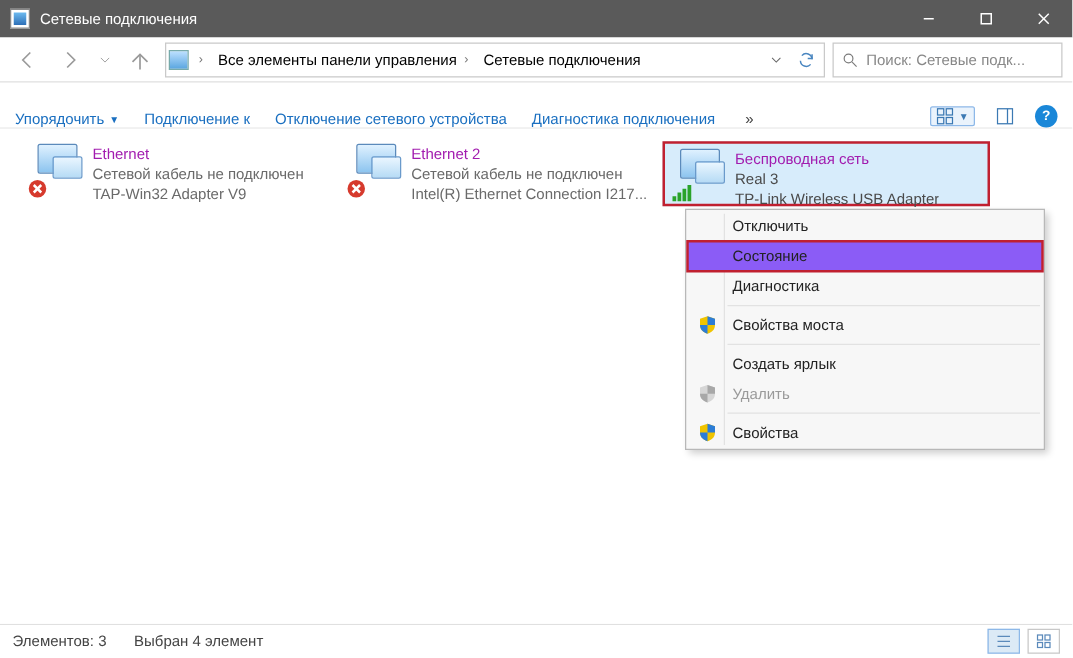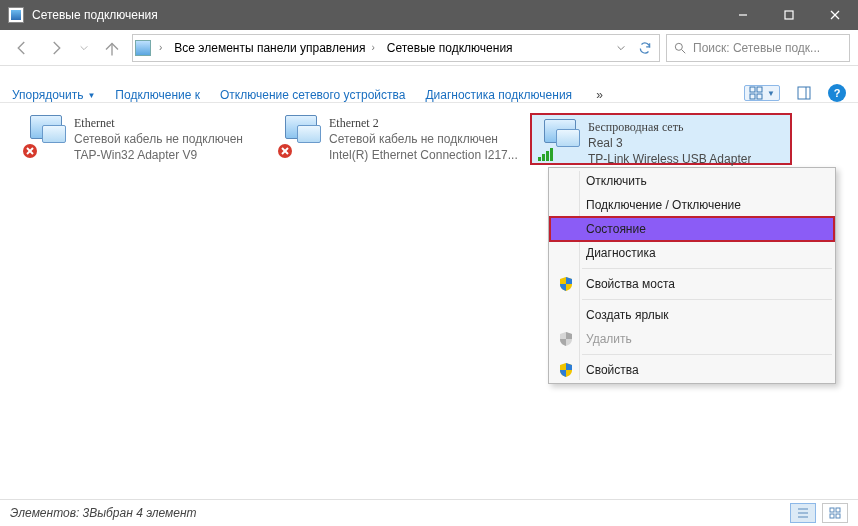--- a/index.html
+++ b/index.html
@@ -49,36 +49,36 @@
   .mon2{width:22px;height:16px;background:linear-gradient(#eaf6ff,#b6dbf5);border:1px solid #6a9acb;border-radius:2px;position:absolute;top:10px;left:18px;}
   .xmark{position:absolute;left:-2px;bottom:-2px;width:16px;height:16px;}
   .xmark svg{width:16px;height:16px;}
   .signal{position:absolute;left:0;bottom:0;width:18px;height:14px;display:flex;align-items:flex-end;gap:1px;}
   .signal span{display:inline-block;width:3px;background:#2aa32a;}
   .signal span:nth-child(1){height:4px;}
   .signal span:nth-child(2){height:7px;}
   .signal span:nth-child(3){height:10px;}
   .signal span:nth-child(4){height:13px;}
   .adapter .lines{display:flex;flex-direction:column;line-height:1.35;overflow:hidden;}
-  .adapter .l1{color:#404040;font-family:Liberation Serif, serif;}
+  .adapter .l1{color:#a21caf;}
   .adapter .l2,.adapter .l3{color:#6a6a6a;white-space:nowrap;overflow:hidden;text-overflow:ellipsis;}
   .adapter.a3 .l2{color:#4a4a4a;}
   .adapter.a3 .l3{color:#4a4a4a;}
   
   .ctx{position:absolute;left:548px;top:64px;width:284px;background:#f7f7f7;border:1px solid #b8b8b8;box-shadow:3px 3px 6px rgba(0,0,0,.2);padding:1px;}
   .ctx .col-line{position:absolute;left:30px;top:3px;bottom:3px;width:1px;background:#e2e2e2;}
   .mi{height:24px;display:flex;align-items:center;padding-left:36px;position:relative;color:#222;}
   .mi.disabled{color:#9a9a9a;}
   .mi.hl{outline:2px solid #c02030;outline-offset:-1px;background:#8b5cf6;}
   .mi .shield{position:absolute;left:8px;top:4px;width:16px;height:16px;}
   .sep{height:1px;background:#e2e2e2;margin:3px 2px 3px 32px;}
   .shield-svg{width:16px;height:16px;}
   
   .status{height:26px;border-top:1px solid #e0e0e0;display:flex;align-items:center;padding:0 10px;gap:14px;color:#444;justify-content:space-between;}
-  .status .left{display:flex;gap:0;font-style:italic;}
+  .status .left{display:flex;gap:22px;}
   .status .right{display:flex;gap:6px;}
   .sb-btn{width:24px;height:18px;border:1px solid #c8c8c8;display:flex;align-items:center;justify-content:center;background:#fff;}
   .sb-btn.active{background:#dceaf6;border-color:#8db8e8;}
   .sb-btn svg{width:12px;height:12px;stroke:#5b8abb;stroke-width:1;fill:none;}
 </style>
 </head>
 <body>
 
 <div class="window">
 
@@ -254,23 +254,20 @@
         <span class="l2">Real 3</span>
         <span class="l3">TP-Link Wireless USB Adapter</span>
       </div>
     </div>
 
     <div class="ctx">
       <div class="col-line"></div>
       <div class="mi">
           <span>Отключить</span>
         </div>
-      <div class="mi">
-          <span>Подключение / Отключение</span>
-        </div>
       <div class="mi hl">
           <span>Состояние</span>
         </div>
       <div class="mi">
           <span>Диагностика</span>
         </div>
       <div class="sep"></div>
       <div class="mi">
         <span class="shield"><svg class="shield-svg" viewBox="0 0 16 16">
               <path d="M8 1 L14 3 V8 C14 12 11 14 8 15 C5 14 2 12 2 8 V3 Z" fill="#f0c400"></path>

